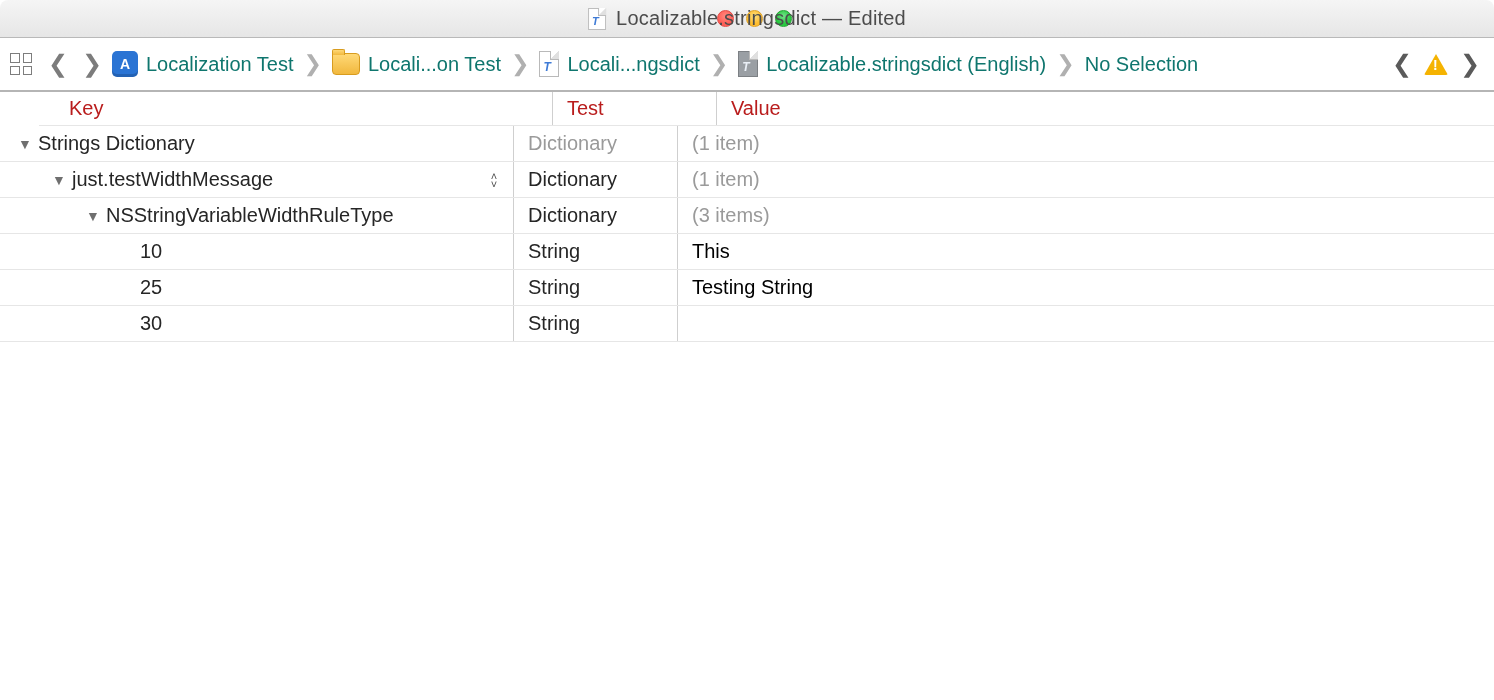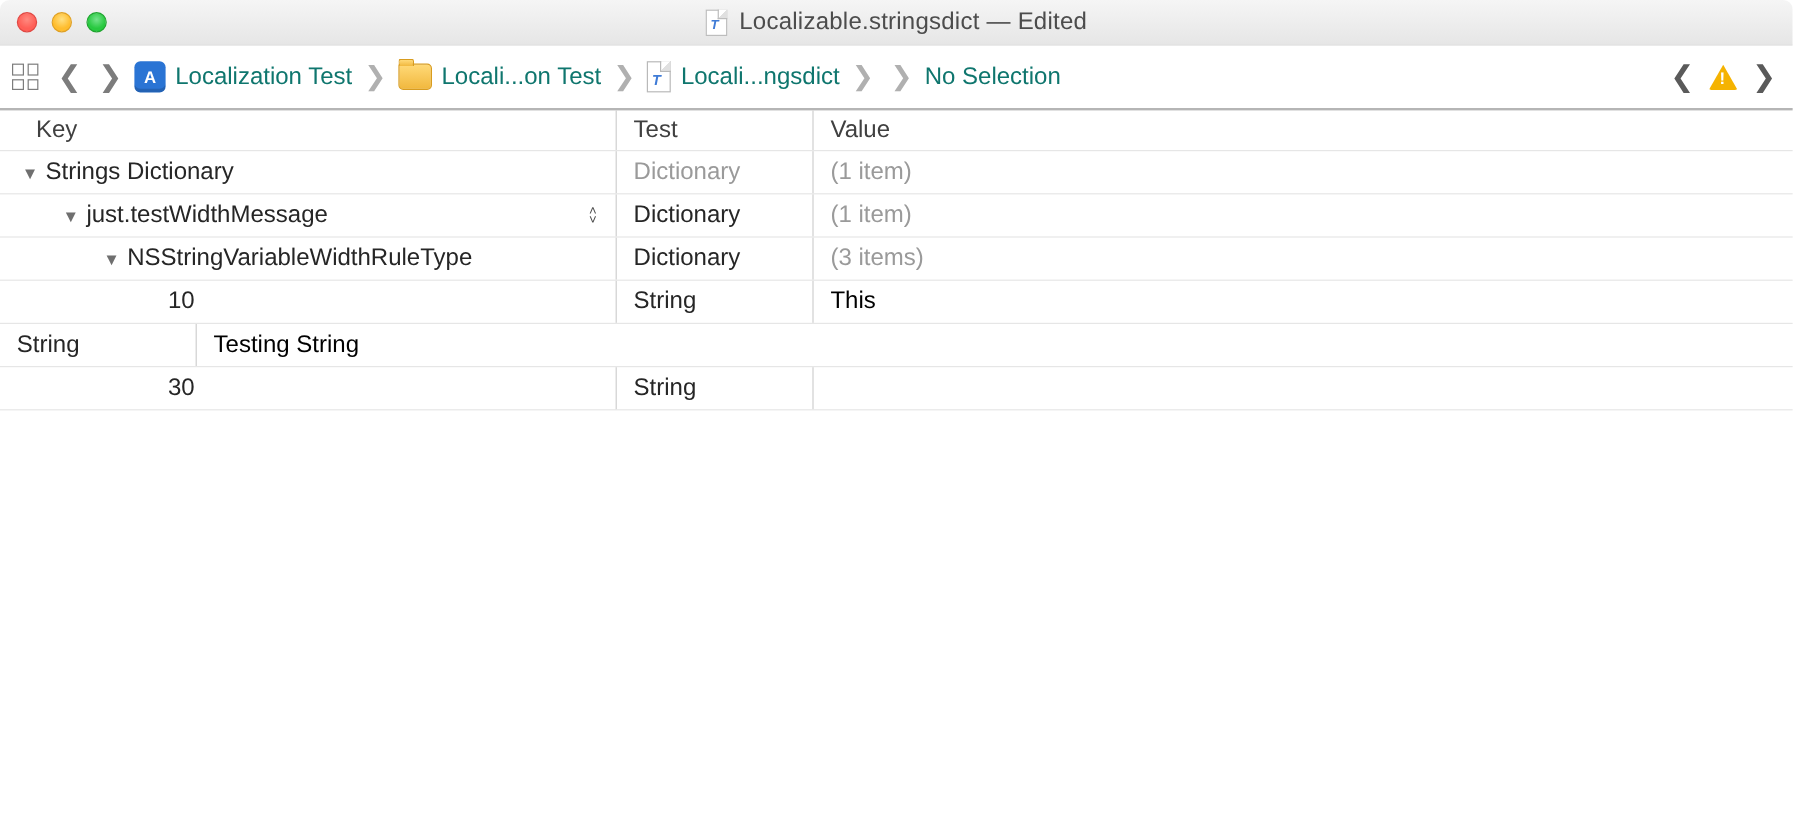--- a/index.html
+++ b/index.html
@@ -20,20 +20,21 @@
   .titlebar {
     height: var(--titlebar-height);
     background: linear-gradient(#f5f5f5, #e6e6e6);
     border-bottom: 1px solid #b9b9b9;
     border-top-left-radius: 8px;
     border-top-right-radius: 8px;
     display: flex; align-items: center;
     position: relative;
     font-size: 20px;
     color: #4c4c4c;
+    justify-content: center;
   }
   .traffic { display: flex; gap: 12px; padding-left: 14px; }
   .tl { width: 17px; height: 17px; border-radius: 50%; }
   .tl.close { background: radial-gradient(circle at 50% 35%, #ff8a80, #ff5f57 60%); border: 1px solid #e04843; }
   .tl.min   { background: radial-gradient(circle at 50% 35%, #ffe083, #ffbd2e 60%); border: 1px solid #dfa023; }
   .tl.max   { background: radial-gradient(circle at 50% 35%, #74e38b, #28c940 60%); border: 1px solid #1fa52f; }
   .title-center { position: absolute; left: 50%; transform: translateX(-50%); display: flex; align-items: center; gap: 10px; }
   .doc-icon {
     width: 18px; height: 22px;
     background: #ffffff; border: 1px solid #bdbdbd; position: relative;
@@ -65,21 +66,21 @@
   .folder-icon { width: 28px; height: 22px; background: linear-gradient(#ffd977, #f1b83e); border-radius: 2px 4px 4px 4px; position: relative; border: 1px solid #d89c1f; }
   .folder-icon::before { content: ""; position: absolute; left: -1px; top: -5px; width: 11px; height: 5px; background: linear-gradient(#ffd977, #f1b83e); border: 1px solid #d89c1f; border-bottom: none; border-radius: 2px 2px 0 0; }
   .file-icon { width: 20px; height: 26px; background: #fff; border: 1px solid #b9b9b9; position: relative; }
   .file-icon::before { content: ""; position: absolute; right: -1px; top: -1px; width: 8px; height: 8px; background: linear-gradient(135deg, #fff 49%, #e0e0e0 50%); border-bottom: 1px solid #b9b9b9; border-left: 1px solid #b9b9b9; }
   .file-icon.blue-t::after { content: "T"; position: absolute; left: 3px; top: 8px; font-size: 12px; color: #3f7bd6; font-style: italic; font-weight: 600; }
   .file-icon.grey { background: #9a9fa4; border-color: #7c8084; }
   .file-icon.grey::after { content: "T"; position: absolute; left: 3px; top: 8px; font-size: 12px; color: #e9eff6; font-style: italic; font-weight: 600; }
   .warn-icon { width: 0; height: 0; border-left: 12px solid transparent; border-right: 12px solid transparent; border-bottom: 21px solid #f5b301; position: relative; border-radius: 2px; }
   .warn-icon::after { content: "!"; color: #fff; font-weight: 700; font-size: 14px; position: absolute; left: -3px; top: 3px; }
   
-  .thead { height: var(--header-height); display: flex; align-items: center; border-bottom: 1px solid var(--border-light); font-size: 20px; color: #404040; }
+  .thead { height: var(--header-height); display: flex; align-items: center; border-bottom: 1px solid var(--border-light); font-size: 20px; color: #b91c1c; margin-left: 39px; }
   .th-key  { width: var(--key-col-width); padding-left: 30px; border-right: 1px solid var(--border); height: 100%; display: flex; align-items: center; }
   .th-type { width: var(--type-col-width); padding-left: 14px; border-right: 1px solid var(--border); height: 100%; display: flex; align-items: center; }
   .th-val  { flex: 1; padding-left: 14px; height: 100%; display: flex; align-items: center; text-align: center; }
   
   .rows { }
   .row { height: var(--row-height); display: flex; align-items: center; border-bottom: 1px solid var(--border-light); font-size: 20px; }
   .c-key  { width: var(--key-col-width); border-right: 1px solid var(--border); height: 100%; display: flex; align-items: center; position: relative; }
   .c-type { width: var(--type-col-width); border-right: 1px solid var(--border); height: 100%; display: flex; align-items: center; padding-left: 14px; color: var(--text); }
   .c-type.dim { color: var(--text-dim); }
   .c-val  { flex: 1; height: 100%; display: flex; align-items: center; padding-left: 14px; }
@@ -133,20 +134,24 @@
       <span class="crumb-label">Locali...on Test</span>
     </span>
     <span class="pathsep">❯</span>
 
     <span class="crumb">
       <span class="file-icon blue-t"></span>
       <span class="crumb-label">Locali...ngsdict</span>
     </span>
     <span class="pathsep">❯</span>
 
+    <span class="crumb">
+      <span class="file-icon grey"></span>
+      <span class="crumb-label">Localizable.stringsdict (English)</span>
+    </span>
     <span class="pathsep">❯</span>
 
     <span class="crumb">
       <span class="crumb-label">No Selection</span>
     </span>
   </div>
 
   <div class="jb-right">
     <span class="chev dark">❮</span>
     <span class="warn-icon"></span>
@@ -199,20 +204,26 @@
       <div class="c-key ind3">
         <div class="key-inner">
           <span class="disclosure none">▼</span>
           <span class="key-label">10</span>
         </div>
       </div>
       <div class="c-type">String</div>
       <div class="c-val">This</div>
     </div>
     <div class="row">
+      <div class="c-key ind3">
+        <div class="key-inner">
+          <span class="disclosure none">▼</span>
+          <span class="key-label">25</span>
+        </div>
+      </div>
       <div class="c-type">String</div>
       <div class="c-val">Testing String</div>
     </div>
     <div class="row">
       <div class="c-key ind3">
         <div class="key-inner">
           <span class="disclosure none">▼</span>
           <span class="key-label">30</span>
         </div>
       </div>

